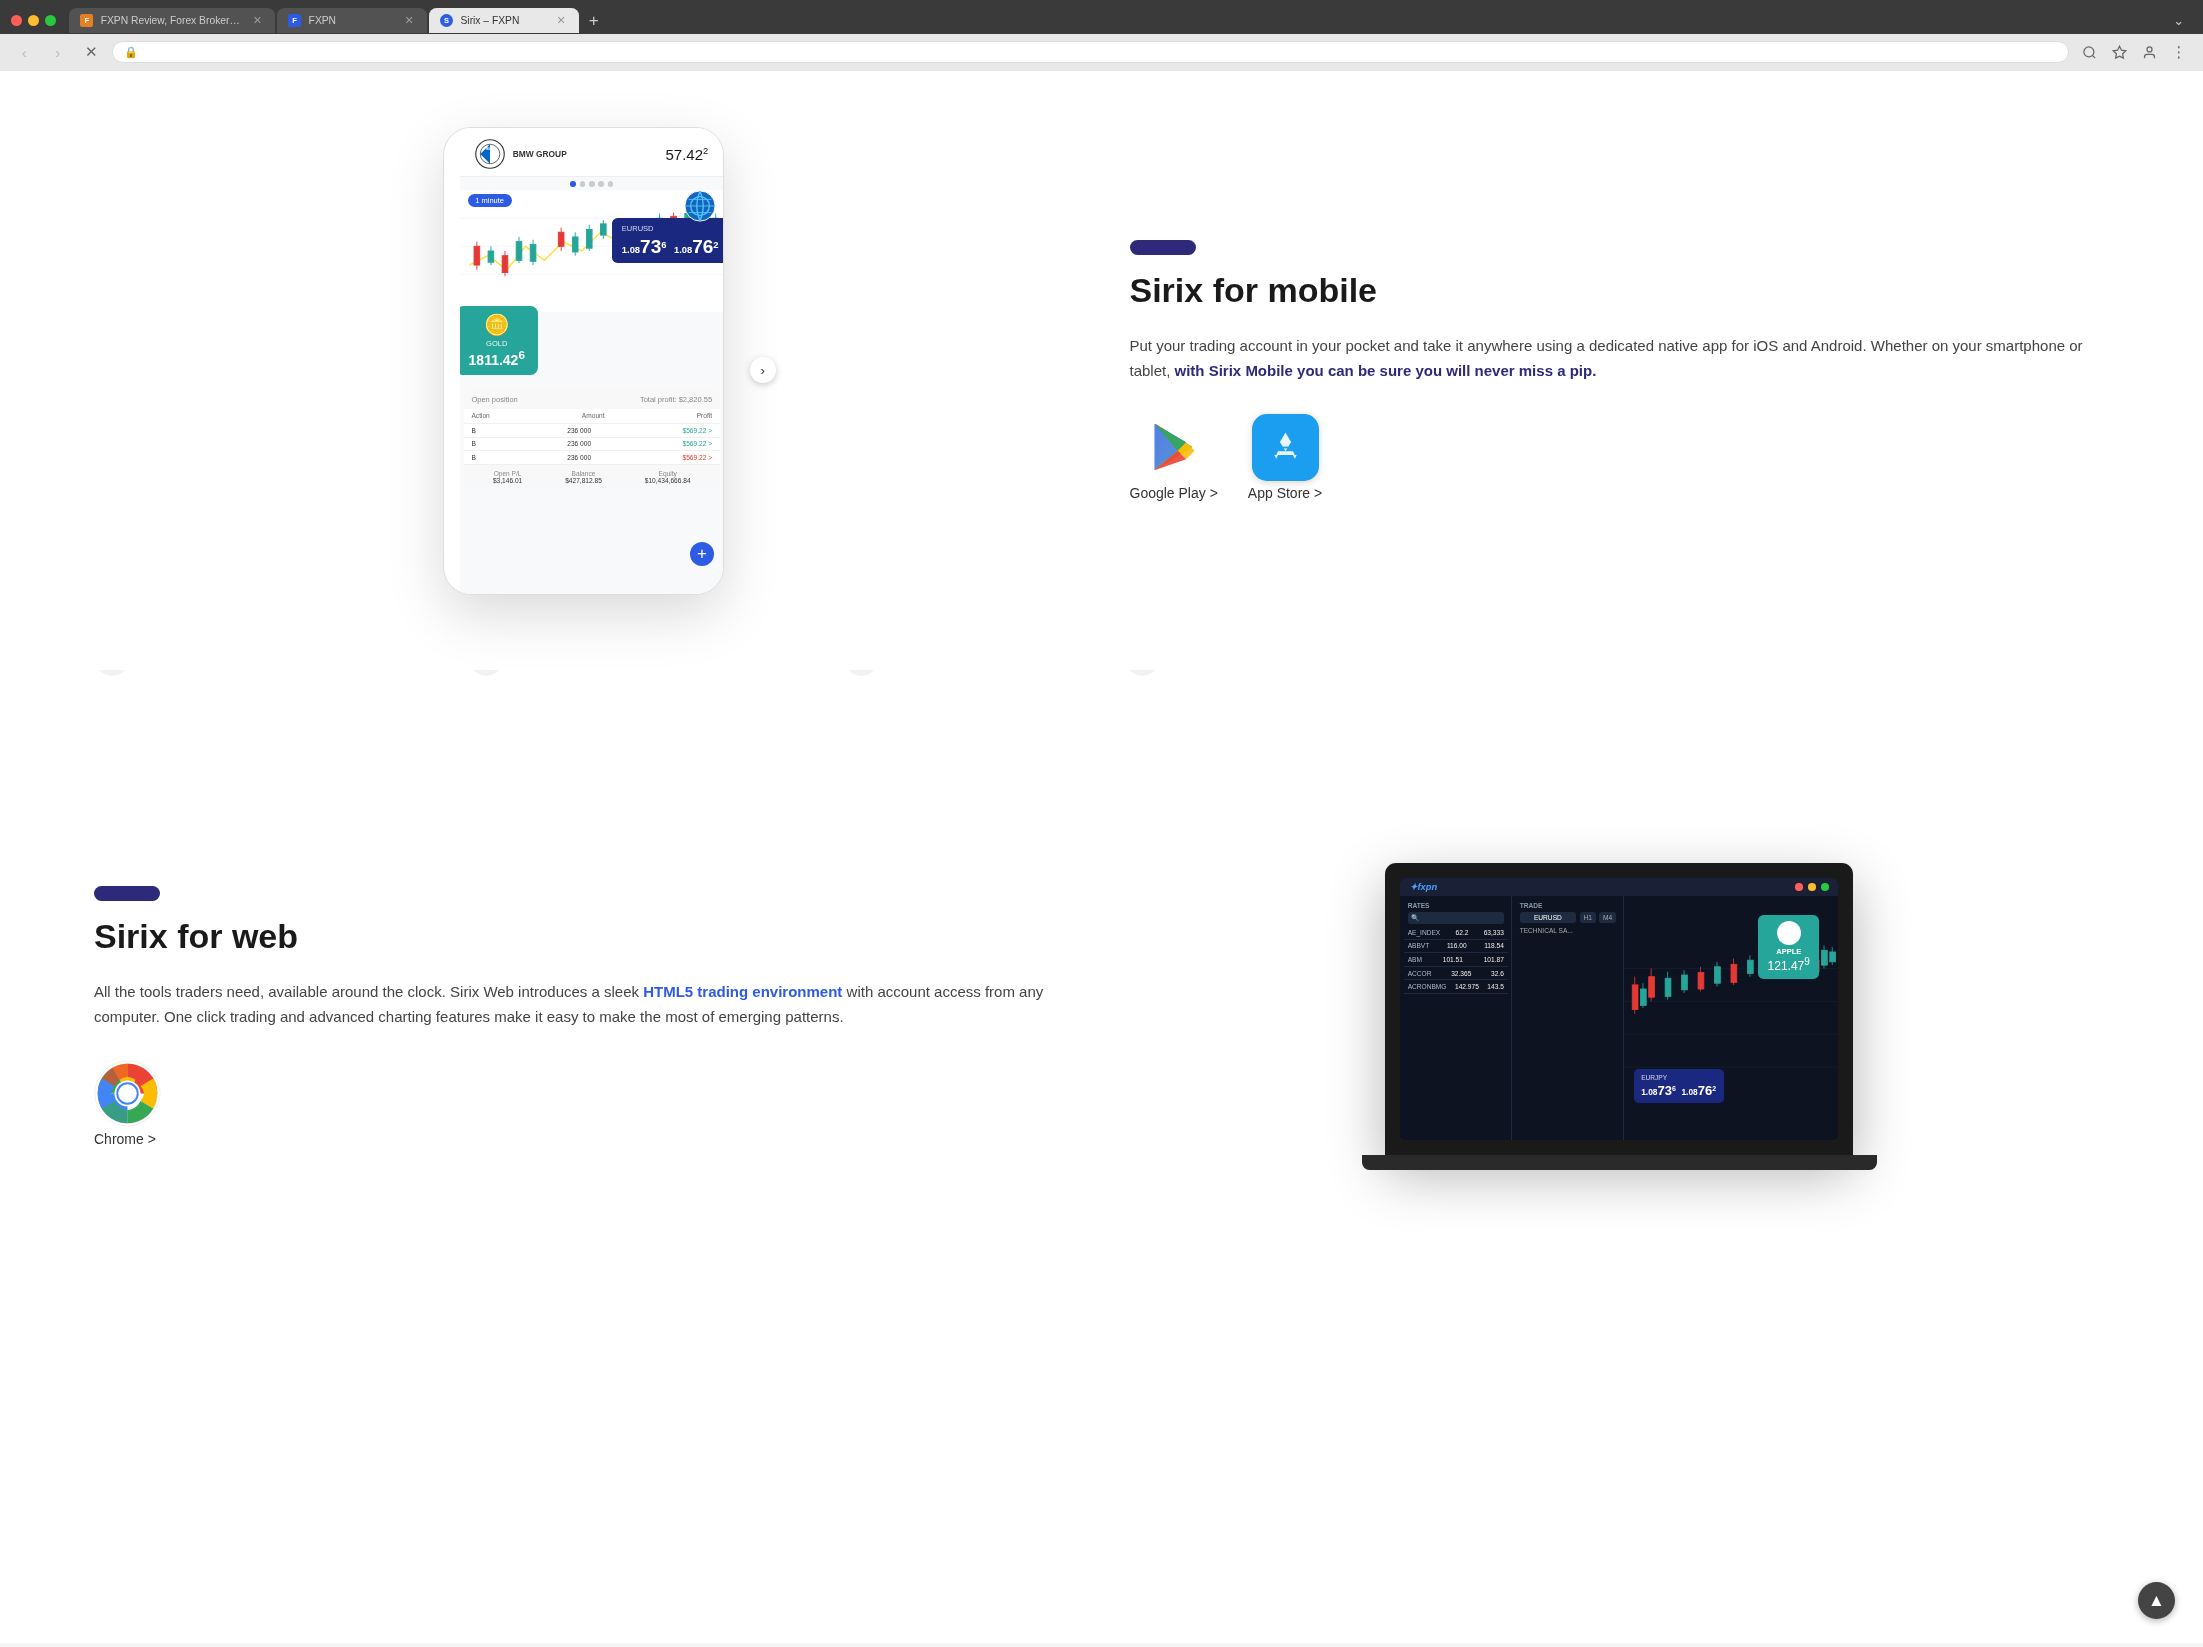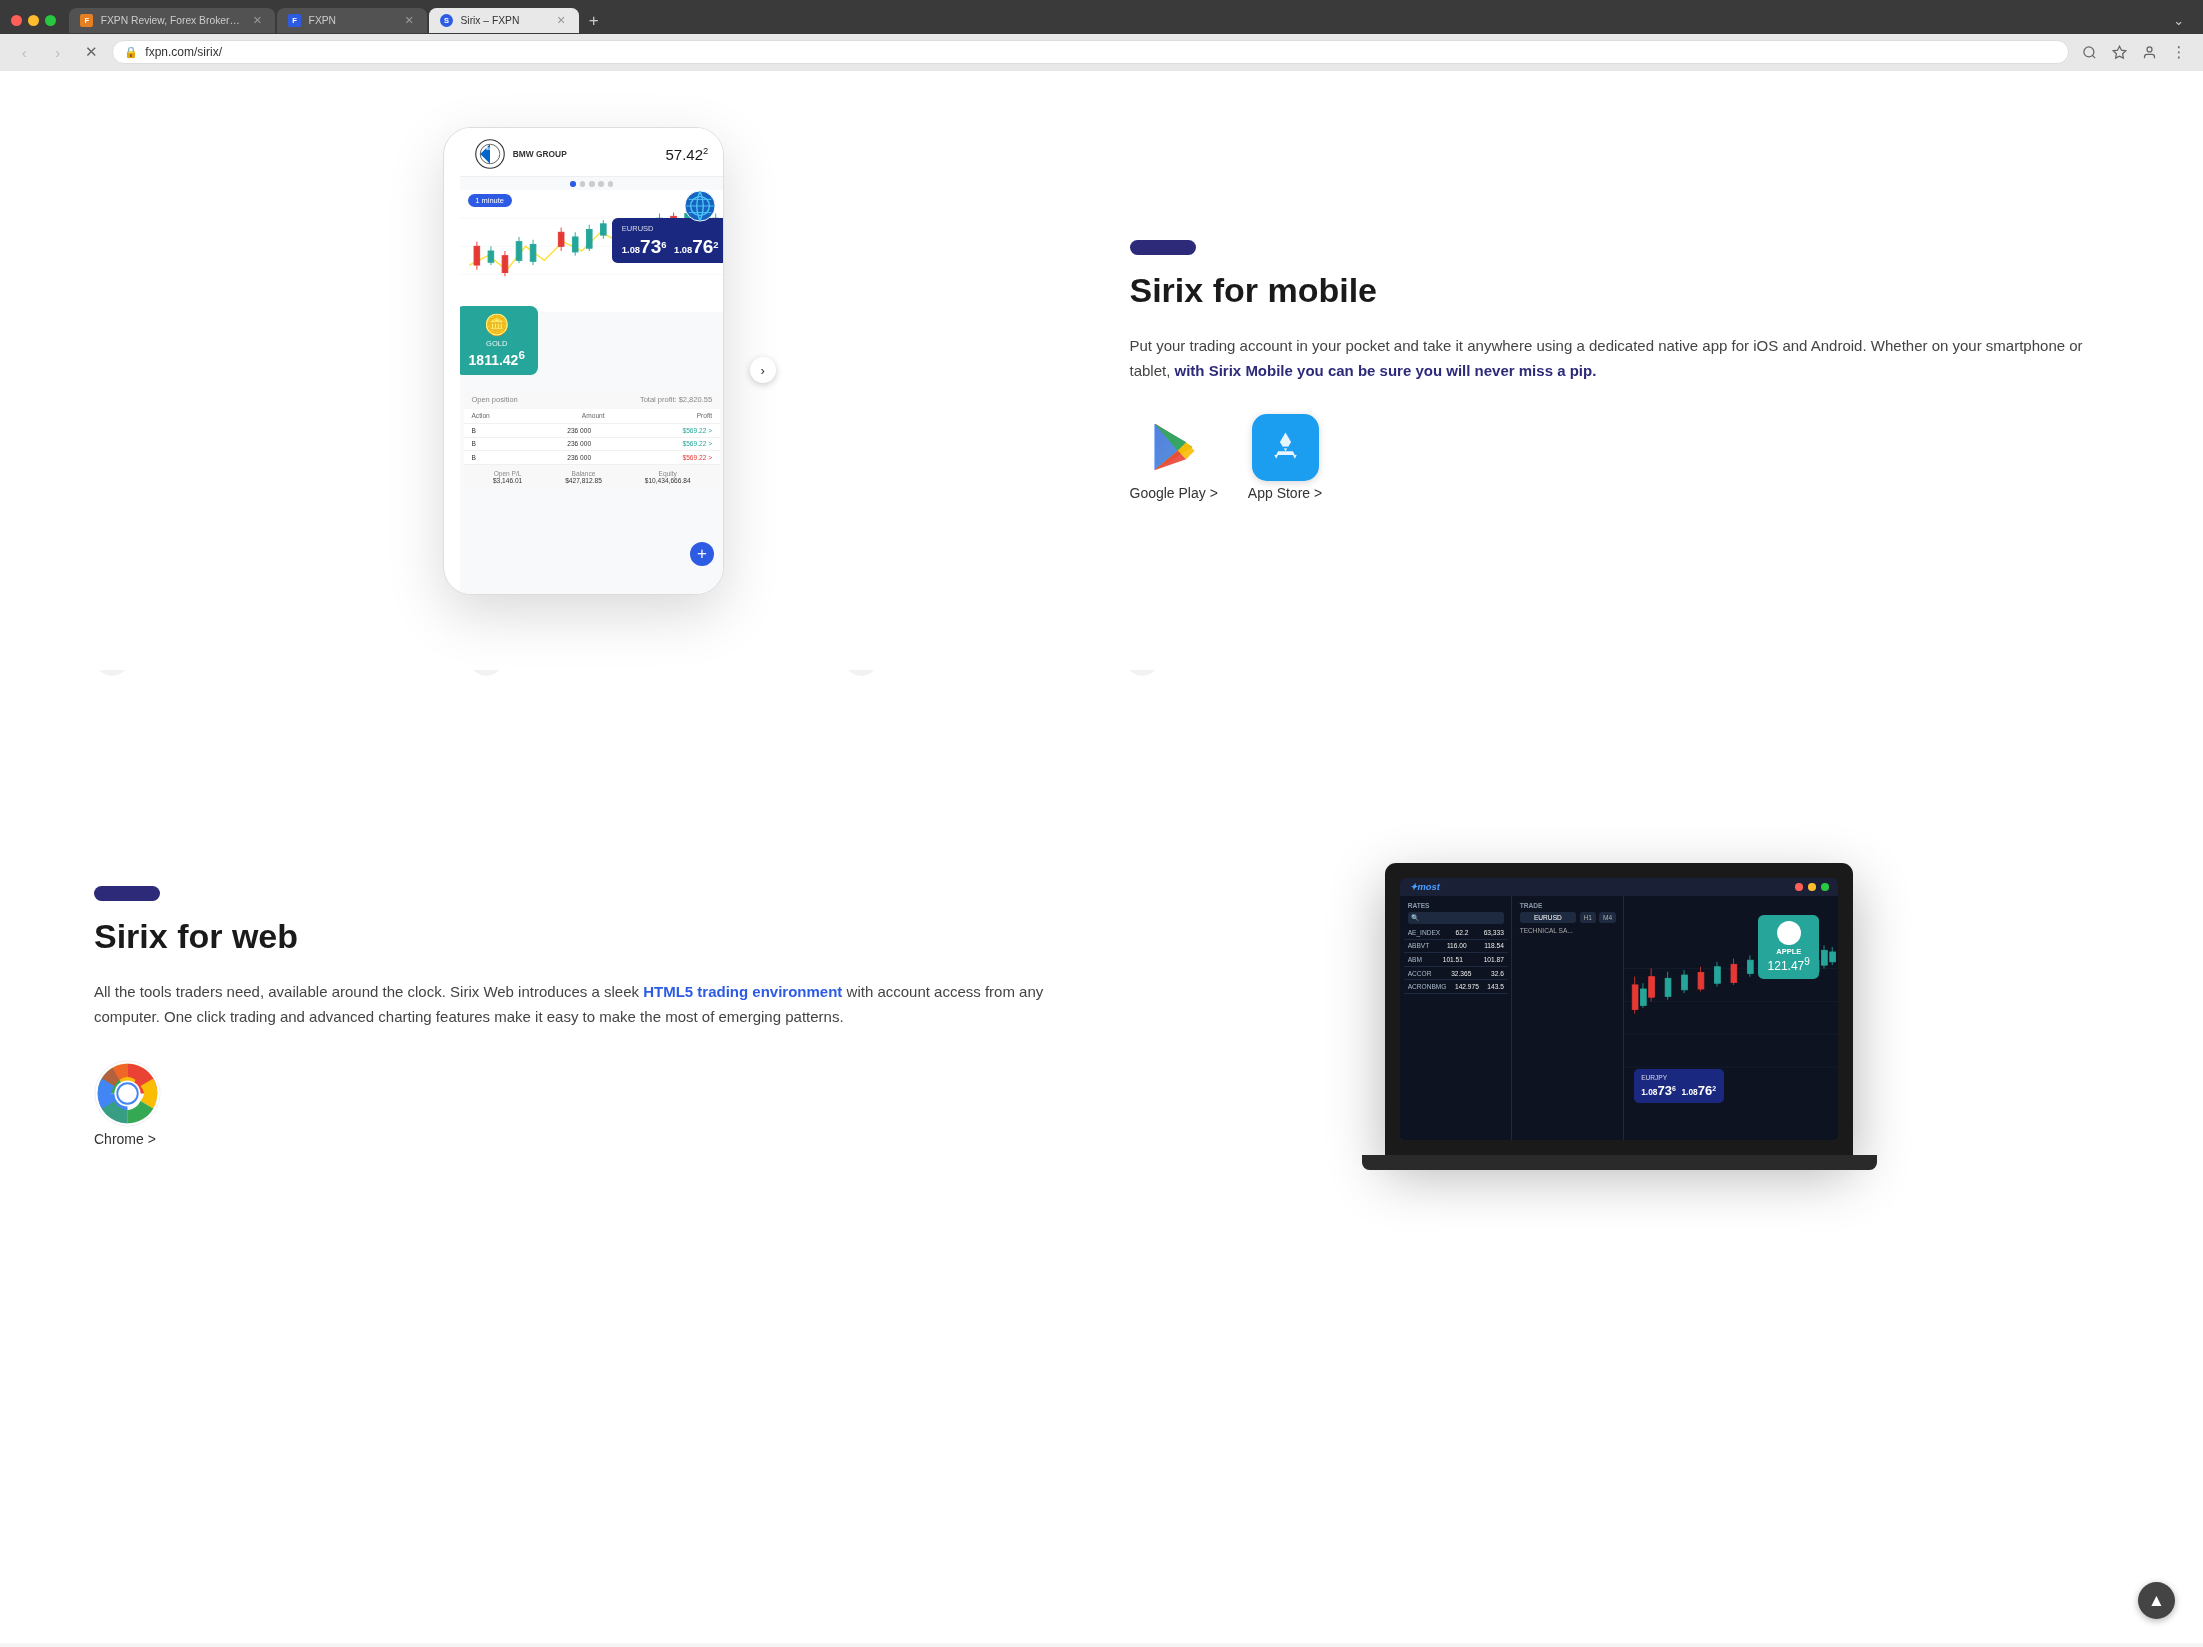--- a/index.html
+++ b/index.html
@@ -547,21 +547,20 @@
     <button class="new-tab-btn">+</button>
     <div class="tab-overflow">⌄</div>
   </div>
 
   <div class="address-bar-row">
     <button class="nav-btn disabled">‹</button>
     <button class="nav-btn disabled">›</button>
     <button class="nav-btn">✕</button>
     <div class="address-bar">
       <span class="security-icon">🔒</span>
-      <input class="address-input" value="fxpn.com/sirix/" readonly="" style="">
     </div>
     <div class="browser-actions">
       <button class="browser-action-btn">
         <svg width="15" height="15" viewBox="0 0 24 24" fill="none" stroke="#666" stroke-width="2">
             <circle cx="11" cy="11" r="8"></circle>
             <path d="m21 21-4.35-4.35"></path>
           </svg>
       </button>
       <button class="browser-action-btn">
         <svg width="15" height="15" viewBox="0 0 24 24" fill="none" stroke="#666" stroke-width="2">
@@ -891,21 +890,21 @@
     </div>
 
     <div class="section-right" style="display:flex;justify-content:center;align-items:center;">
       <div class="laptop-mockup">
         <div class="laptop-frame">
           <div class="laptop-screen">
 
             <div class="trading-ui">
 
               <div class="trading-topbar">
-                <span class="trading-logo" style="font-style:italic;color:#4a9eff;">✦most</span>
+                <span class="trading-logo" style="font-style:italic;color:#4a9eff;">✦fxpn</span>
                 <div style="margin-left:auto;display:flex;gap:5.6px;">
                   <div style="width:7.5px;height:7.5px;border-radius:50%;background:#ff5f57;"></div>
                   <div style="width:7.5px;height:7.5px;border-radius:50%;background:#febc2e;"></div>
                   <div style="width:7.5px;height:7.5px;border-radius:50%;background:#28c840;"></div>
                 </div>
               </div>
 
               <div class="trading-content">
 
                 <div class="rates-panel">

